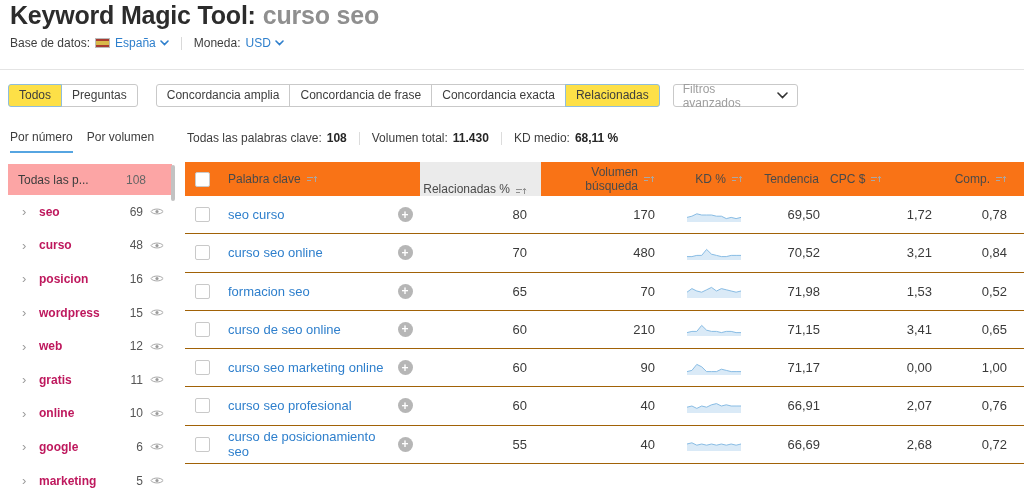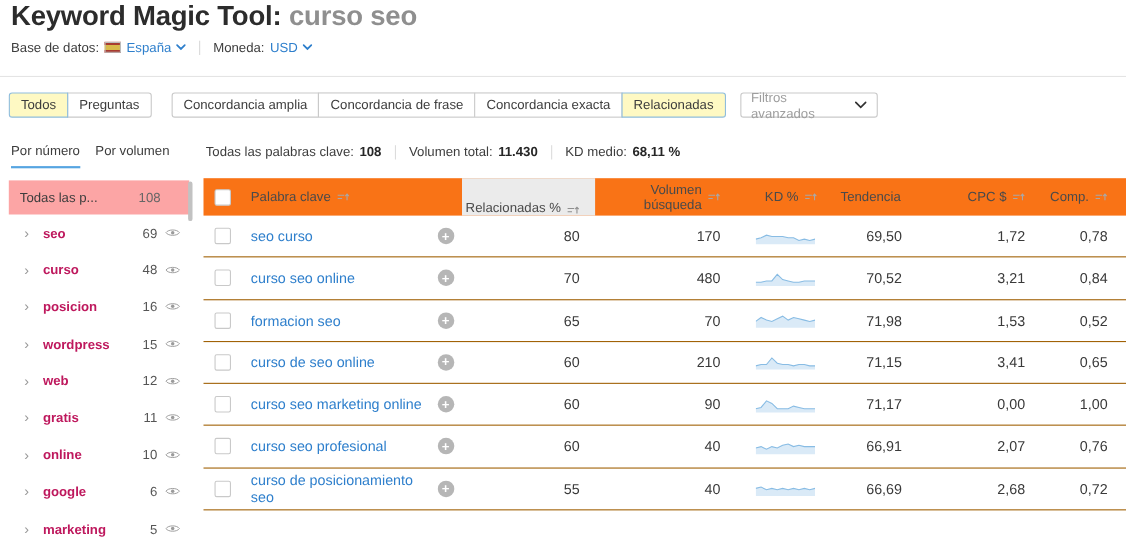--- a/index.html
+++ b/index.html
@@ -24,21 +24,21 @@
   .page-divider { position:absolute; top:69px; left:0; width:1024px; height:1px; background:#e4e4e4; }
 
   
   .filter-row { position:absolute; top:84px; left:8px; display:flex; align-items:flex-start; }
   .btn-group { display:flex; }
   .btn-group + .btn-group { margin-left:18px; }
   .fbtn { border:1px solid #c9c9c9; background:#fff; color:#3d3d3d; font-size:12px;
           padding:4px 10px; margin-left:-1px; line-height:13px; cursor:pointer; position:relative; white-space:nowrap; }
   .fbtn:first-child { margin-left:0; border-radius:3px 0 0 3px; }
   .fbtn:last-child { border-radius:0 3px 3px 0; }
-  .fbtn.active { background:#fef9c3; border-color:#8fbddd; z-index:2; }
+  .fbtn.active { background:#fde047; border-color:#8fbddd; z-index:2; }
   .adv-select { margin-left:13px; width:125px; height:23px; border:1px solid #c9c9c9; border-radius:3px;
                 background:#fff; display:flex; align-items:center; justify-content:space-between;
                 padding:0 9px; font-size:12px; color:#9e9e9e; cursor:pointer; }
 
   
   .tabs-row { position:absolute; top:130px; left:10px; display:flex; gap:14px; font-size:12px; }
   .vtab { padding-bottom:7px; cursor:pointer; color:#3d3d3d; }
   .vtab.active { border-bottom:2px solid #56a5e1; }
   .stats-row { position:absolute; left:187px; top:131px; display:flex; align-items:center; font-size:12px; }
   .stat { display:flex; align-items:center; }
@@ -65,21 +65,21 @@
   .hcell { display:flex; align-items:center; gap:5px; }
   .trow { display:flex; height:38.25px; align-items:center; border-bottom:1px solid #a16207; font-size:13px; color:#3a3a3a; }
 
   .c-cb    { width:40px;  display:flex; align-items:center; padding-left:10px; }
   .c-kw    { width:165px; padding-left:3px; }
   .c-plus  { width:30px;  display:flex; justify-content:center; }
   .c-rel   { width:121px; justify-content:flex-end; text-align:right; padding-right:14px;align-items:flex-end; }
   .c-vol   { width:134px; justify-content:flex-end; text-align:right; padding-right:20px; }
   .c-trend { width:77px;  display:flex; justify-content:center; }
   .c-kd    { width:78px;  justify-content:flex-end; text-align:right; padding-right:10px; }
-  .c-cpc   { width:110px; justify-content:flex-end; text-align:right; padding-right:8px; }
+  .c-cpc   { width:110px; text-align:right; padding-right:8px; }
   .c-comp  { width:84px;  justify-content:flex-end; text-align:right; padding-right:17px; }
   .thead .c-rel { background:#ebebeb; }
 
   .cb { width:15px; height:15px; border:1px solid #c9c9c9; border-radius:2px; background:#fff; cursor:pointer; flex:0 0 auto; }
   .kw-link { color:#2e7fcc; cursor:pointer; text-decoration:none; }
   .plus { width:15px; height:15px; border-radius:50%; background:#b6b6b6; color:#fff;
           display:flex; align-items:center; justify-content:center; cursor:pointer; }
   .plus::before { content:"+"; font-size:12px; font-weight:700; line-height:1; }
   .sort-icon { flex:0 0 auto; }
 </style>

